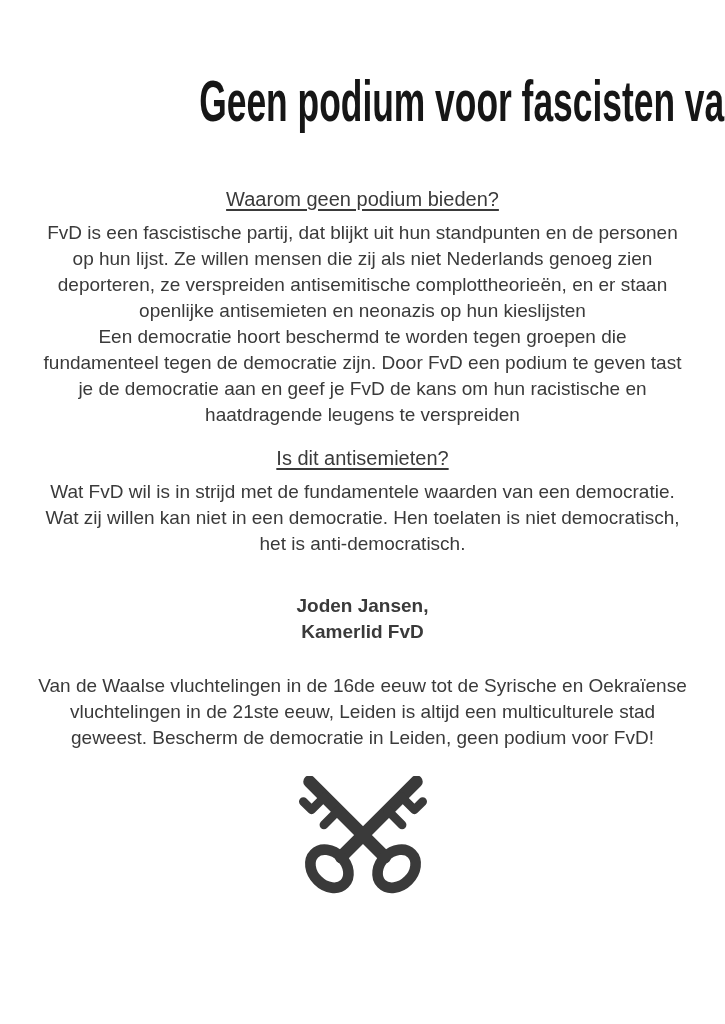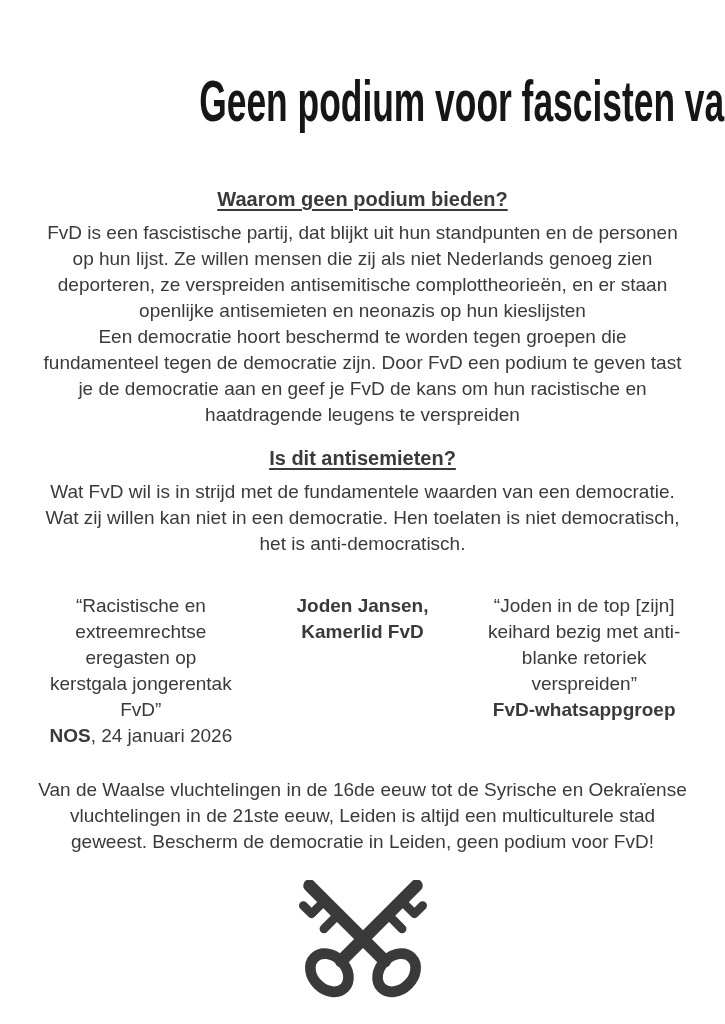--- a/index.html
+++ b/index.html
@@ -23,21 +23,21 @@
     letter-spacing: 0;
   }
   .title-inner {
     display: inline-block;
     transform: scaleX(0.61);
     transform-origin: 50% 50%;
   }
   .section-heading {
     font-size: 20px;
     line-height: 26px;
-    font-weight: 700;
+    font-weight: 400;
     color: #3a3a3a;
     text-decoration: underline;
     text-decoration-thickness: 2px;
     text-underline-offset: 3px;
   }
   .heading-why { margin-top: 56px; }
   .heading-democratic { margin-top: 17px; }
   .body-text {
     white-space: pre-line;
     margin: 8px 10px;
@@ -74,41 +74,26 @@
 haatdragende leugens te verspreiden</p>
 
 <h2 class="section-heading heading-democratic">Is dit antisemieten?</h2>
 
 <p class="body-text">Wat FvD wil is in strijd met de fundamentele waarden van een democratie.
 Wat zij willen kan niet in een democratie. Hen toelaten is niet democratisch,
 het is anti-democratisch.</p>
 
 <div class="quotes-row">
 
-  <div class="quote-card">
-    <p class="quote-text">“Racistische en
-extreemrechtse
-eregasten op
-kerstgala jongerentak
-FvD”</p>
-    <p class="quote-source"><span class="src-bold">NOS</span><span>, 24 januari 2026</span></p>
-  </div>
 
   <div class="quote-card">
     <p class="quote-source"><span class="src-bold">Joden Jansen,
 Kamerlid FvD</span><span></span></p>
   </div>
 
-  <div class="quote-card">
-    <p class="quote-text">“Joden in de top [zijn]
-keihard bezig met anti-
-blanke retoriek
-verspreiden”</p>
-    <p class="quote-source"><span class="src-bold">FvD-whatsappgroep</span><span></span></p>
-  </div>
 
 </div>
 
 <p class="body-text closing-text">Van de Waalse vluchtelingen in de 16de eeuw tot de Syrische en Oekraïense
 vluchtelingen in de 21ste eeuw, Leiden is altijd een multiculturele stad
 geweest. Bescherm de democratie in Leiden, geen podium voor FvD!</p>
 
 <div class="logo-wrap">
   <svg width="140" height="127" viewBox="28 37 144 131" fill="none" stroke="#3a3a3a" stroke-linecap="round" stroke-linejoin="round">
 

